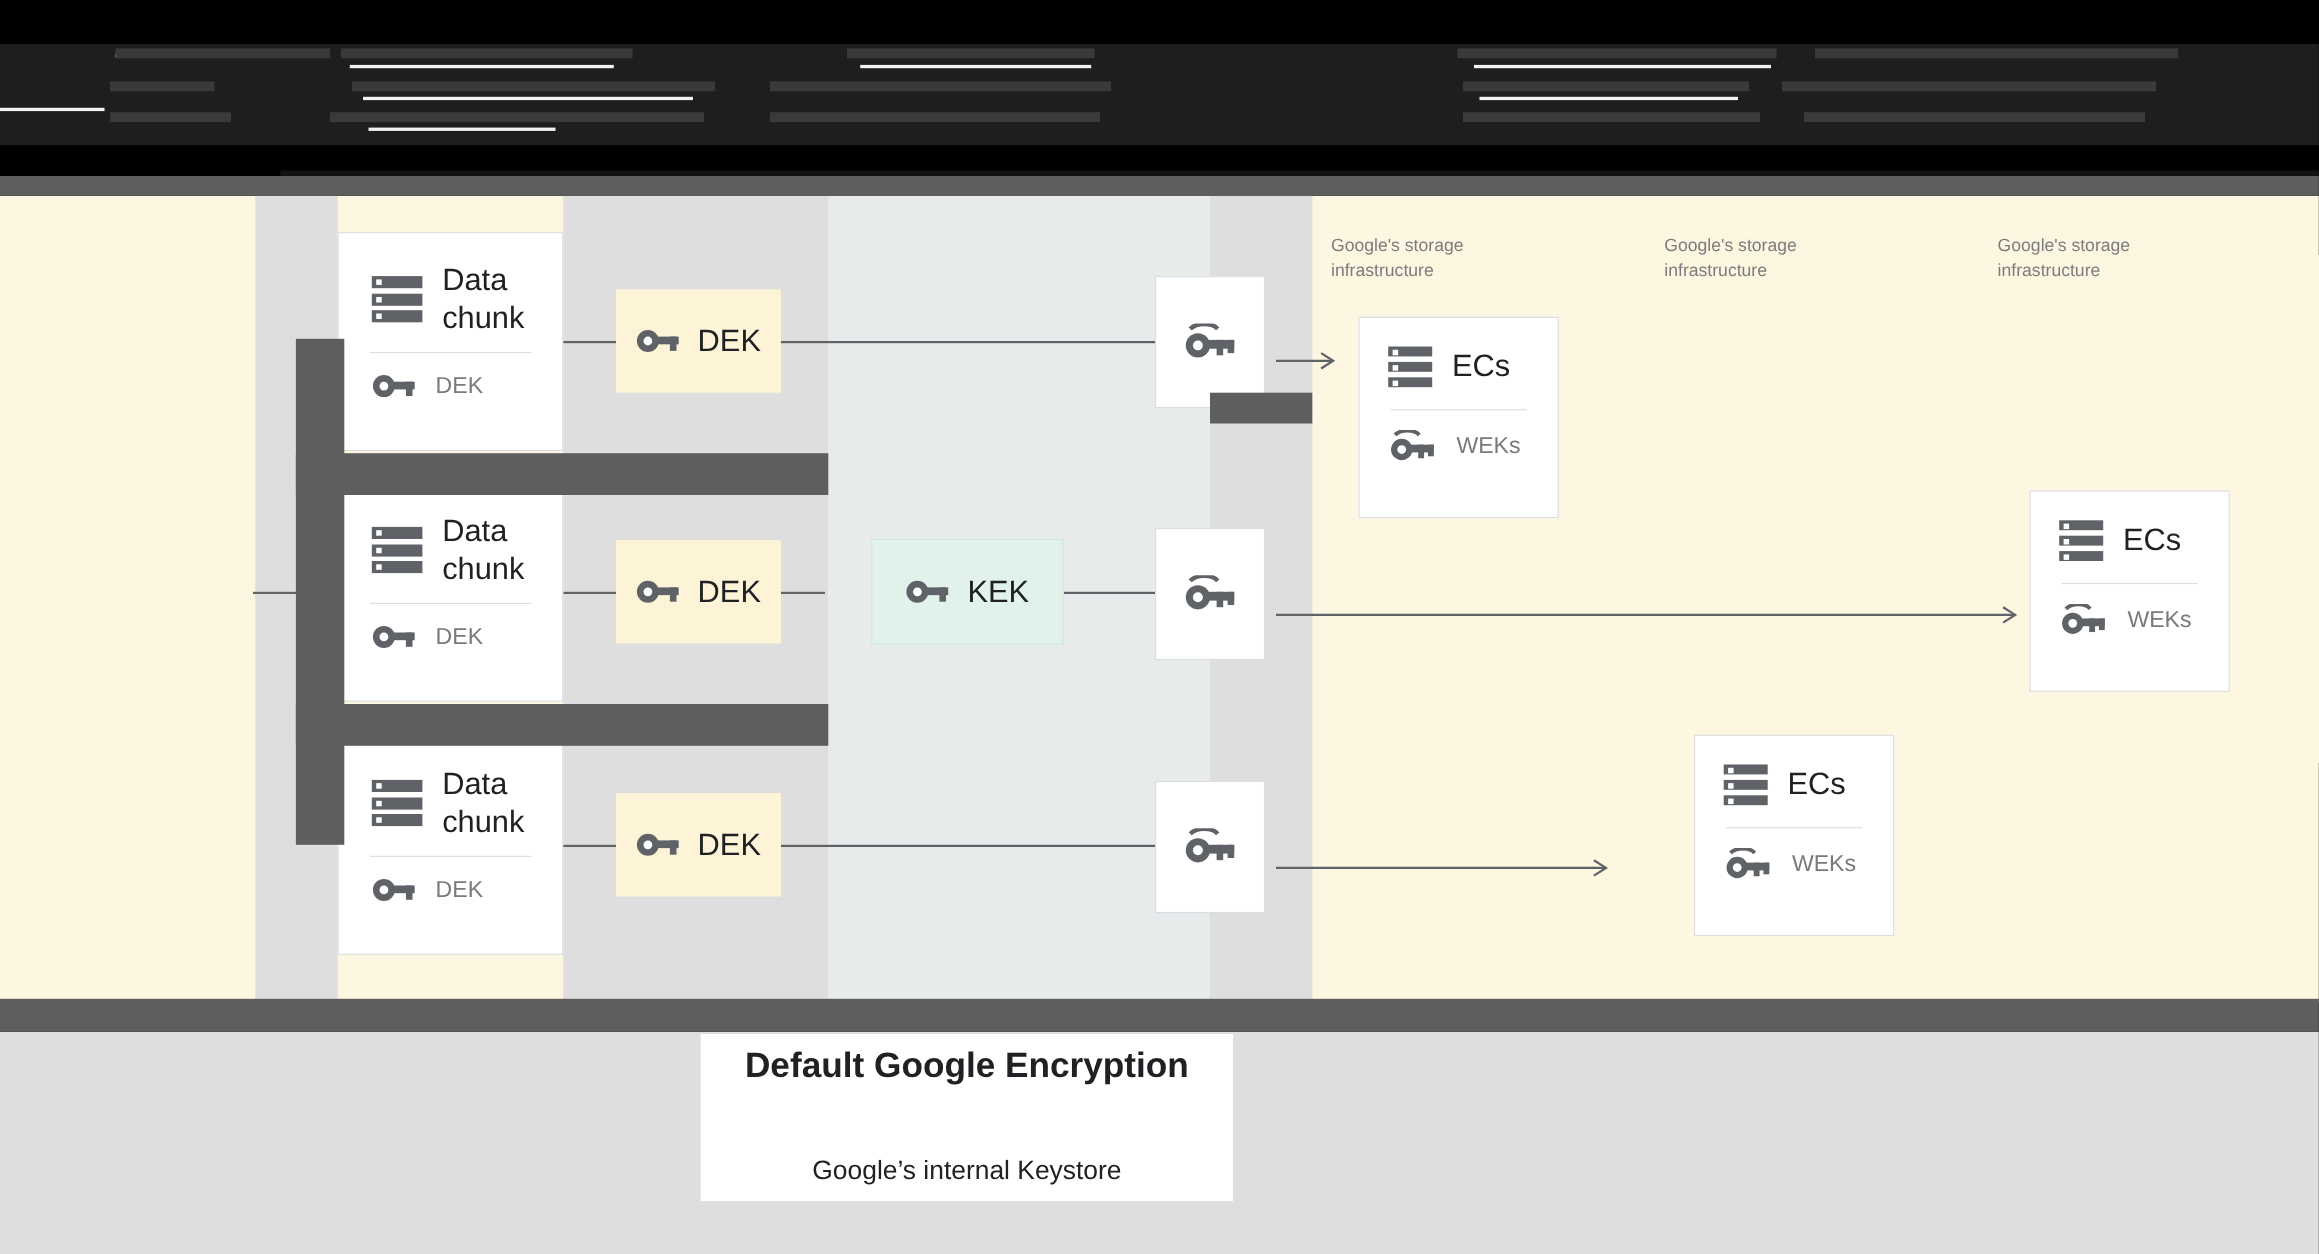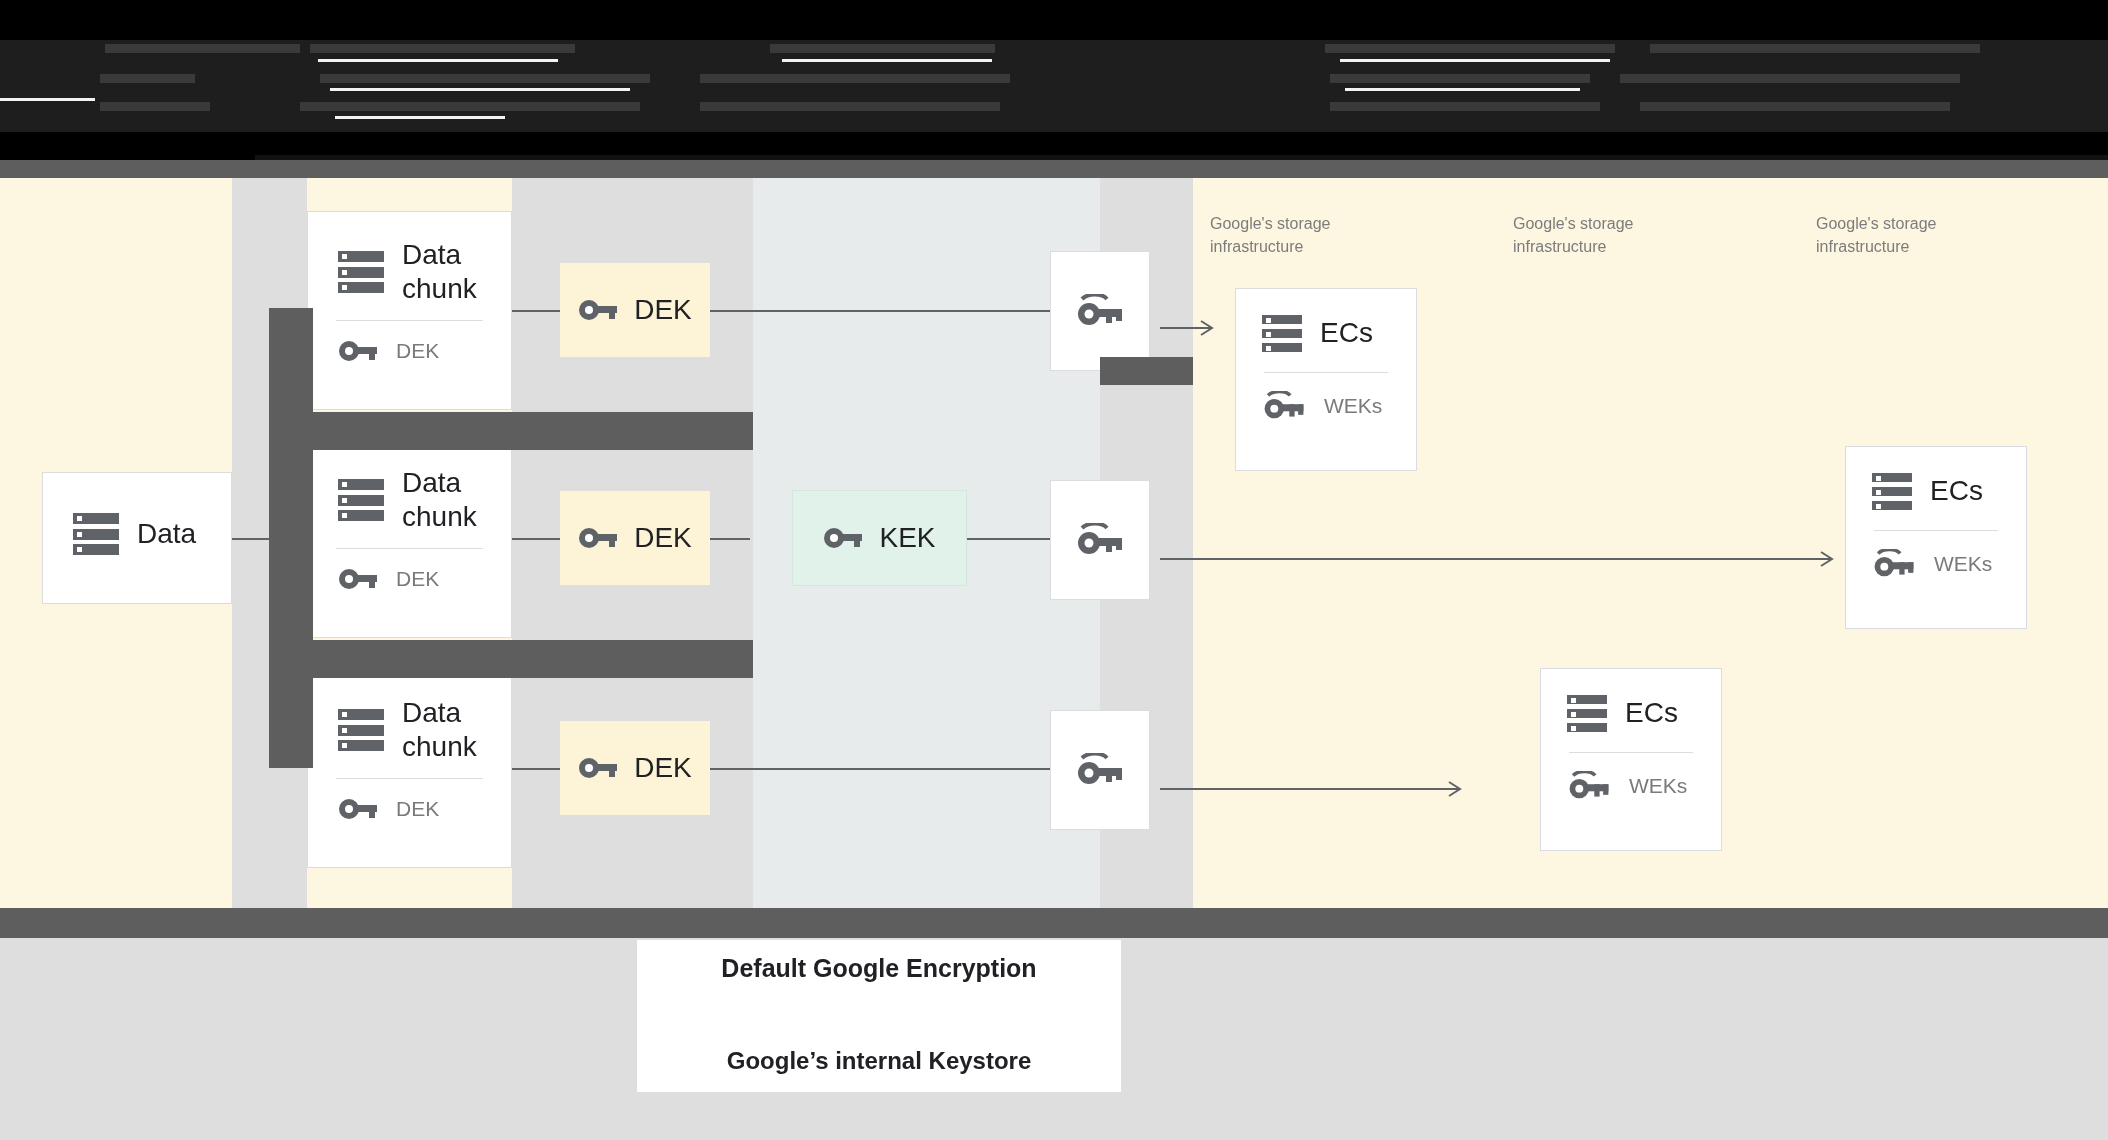--- a/index.html
+++ b/index.html
@@ -56,23 +56,23 @@
   .hline{position:absolute;height:2px;background:#5F6368;z-index:18;}
   .arrow{position:absolute;z-index:18;}
 
   
   .store-label{position:absolute;font-size:16px;color:#7C7C7C;line-height:1.42;z-index:25;}
 
   
   #footer{position:absolute;left:0;top:938px;width:2108px;height:202px;background:#DEDEDE;}
   #caption{position:absolute;left:637px;top:940px;width:484px;height:152px;background:#fff;
            display:flex;flex-direction:column;align-items:center;justify-content:center;z-index:30;}
-  #caption .cap-title{font-size:25px;font-weight:bold;color:#202124;margin-bottom:26px;}
+  #caption .cap-title{font-size:32px;font-weight:bold;color:#202124;margin-bottom:26px;}
   #caption .cap-body{font-size:24px;color:#202124;text-align:center;line-height:1.42;}
-  #caption .cap-body b{font-weight:bold;}
+  #caption .cap-body b{font-weight:normal;}
 </style>
 </head>
 <body>
 
 <div id="header-strip">
   <div id="header-noise">
     <div class="noise-line lt" style="left:105px;top:9px;width:180px;"></div>
     <div class="noise-line md" style="left:105px;top:4px;width:195px;"></div>
     <div class="noise-line md" style="left:310px;top:4px;width:265px;"></div>
     <div class="noise-line lt" style="left:318px;top:19px;width:240px;"></div>
@@ -127,30 +127,20 @@
   </svg>
   <svg class="arrow" style="left:1160px;top:141px;width:70px;height:18px;" viewBox="0 0 70 18">
     <line x1="0" y1="9" x2="52" y2="9" stroke="#5F6368" stroke-width="2"></line>
     <polyline points="41,2 52,9 41,16" fill="none" stroke="#5F6368" stroke-width="2"></polyline>
   </svg>
   <svg class="arrow" style="left:1160px;top:602px;width:320px;height:18px;" viewBox="0 0 320 18">
     <line x1="0" y1="9" x2="300" y2="9" stroke="#5F6368" stroke-width="2"></line>
     <polyline points="289,2 300,9 289,16" fill="none" stroke="#5F6368" stroke-width="2"></polyline>
   </svg>
 
-  <div class="card" style="left:42px;top:294px;width:190px;height:132px;">
-    <div class="card-head" style="padding-top:40px;">
-      <span class="svr">
-          <i></i>
-          <i></i>
-          <i></i>
-        </span>
-      <span class="card-title">Data</span>
-    </div>
-  </div>
 
   <div class="card" style="left:307px;top:33px;width:205px;height:199px;">
     <div class="card-head">
       <span class="svr">
           <i></i>
           <i></i>
           <i></i>
         </span>
       <span class="card-title">Data chunk</span>
     </div>

